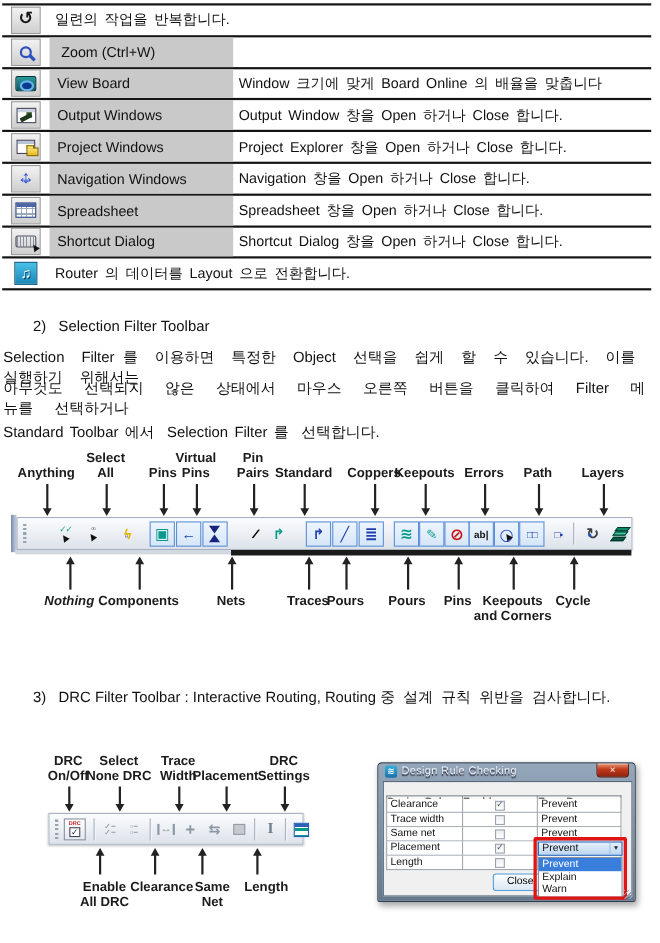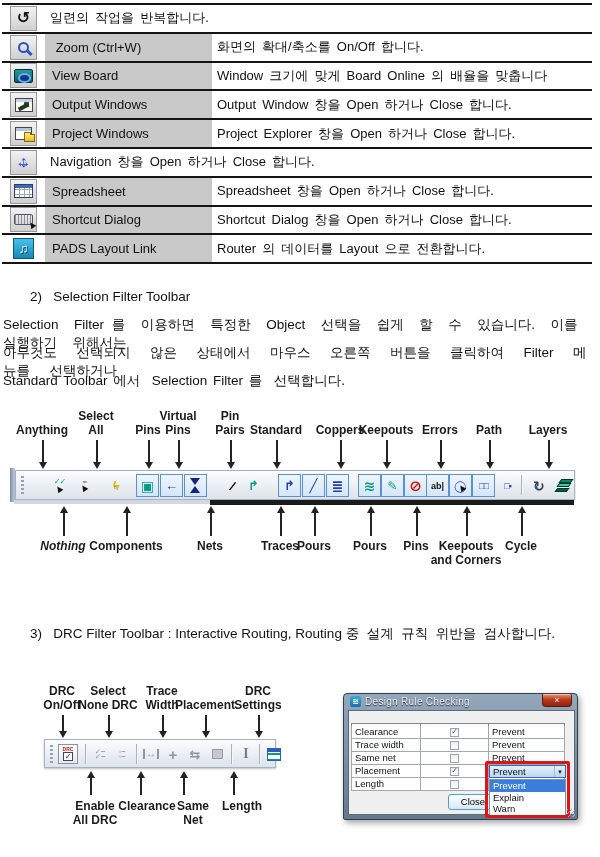--- a/index.html
+++ b/index.html
@@ -184,21 +184,20 @@
       </div>
     <div class="c-desc pre">일련의 작업을 반복합니다.</div>
   </div>
   <div class="tbl-row">
     <div class="c-ico">
         <span class="icbtn">
           <span class="mag"></span>
         </span>
       </div>
     <div class="c-name pre"> Zoom (Ctrl+W)</div>
-    <div class="c-desc pre">화면의 확대/축소를 On/Off 합니다.</div>
   </div>
   <div class="tbl-row">
     <div class="c-ico">
         <span class="icbtn">
           <span class="vb"></span>
         </span>
       </div>
     <div class="c-name pre">View Board</div>
     <div class="c-desc pre">Window 크기에 맞게 Board Online 의 배율을 맞춥니다</div>
   </div>
@@ -224,20 +223,21 @@
   </div>
   <div class="tbl-row">
     <div class="c-ico">
         <span class="icbtn">
           <span class="nav">
             <span>↔</span>
             <span>↕</span>
           </span>
         </span>
       </div>
+    <div class="c-name pre">Navigation Windows</div>
     <div class="c-desc pre">Navigation 창을 Open 하거나 Close 합니다.</div>
   </div>
   <div class="tbl-row">
     <div class="c-ico">
         <span class="icbtn">
           <span class="ss"></span>
         </span>
       </div>
     <div class="c-name pre">Spreadsheet</div>
     <div class="c-desc pre">Spreadsheet 창을 Open 하거나 Close 합니다.</div>
@@ -254,29 +254,28 @@
     <div class="c-desc pre">Shortcut Dialog 창을 Open 하거나 Close 합니다.</div>
   </div>
   <div class="tbl-row">
     <div class="c-ico">
         <span class="icbtn" style="padding:0;border:none;background:none">
           <span class="pll">
             <span>♫</span>
           </span>
         </span>
       </div>
-    <div class="c-name pre">PADS Layout Link</div>
     <div class="c-desc pre">Router 의 데이터를 Layout 으로 전환합니다.</div>
   </div>
 </div>
 
 <div class="h2 pre">2)   Selection Filter Toolbar</div>
 <div class="bodyline pre" style="top:316px; word-spacing:4px;">Selection  Filter 를  이용하면  특정한  Object  선택을  쉽게  할  수  있습니다.  이를  실행하기  위해서는</div>
 <div class="bodyline pre" style="top:344px; word-spacing:6px;">아무것도  선택되지  않은  상태에서  마우스  오른쪽  버튼을  클릭하여  Filter  메뉴를  선택하거나</div>
-<div class="bodyline pre" style="top:372px; word-spacing:2px;">Standard Toolbar 에서  Selection Filter 를  선택합니다.</div>
+<div class="bodyline pre" style="top:384px; word-spacing:2px;">Standard Toolbar 에서  Selection Filter 를  선택합니다.</div>
 
 <div class="lbl" style="left:-3px;  top:405px; height:33px;">Anything</div>
 <div class="lbl" style="left:51px;  top:405px; height:33px;">Select
 All</div>
 <div class="lbl" style="left:103px; top:405px; height:33px;">Pins</div>
 <div class="lbl" style="left:133px; top:405px; height:33px;">Virtual
 Pins</div>
 <div class="lbl" style="left:185px; top:405px; height:33px;">Pin
 Pairs</div>
 <div class="lbl" style="left:231px; top:405px; height:33px;">Standard</div>

